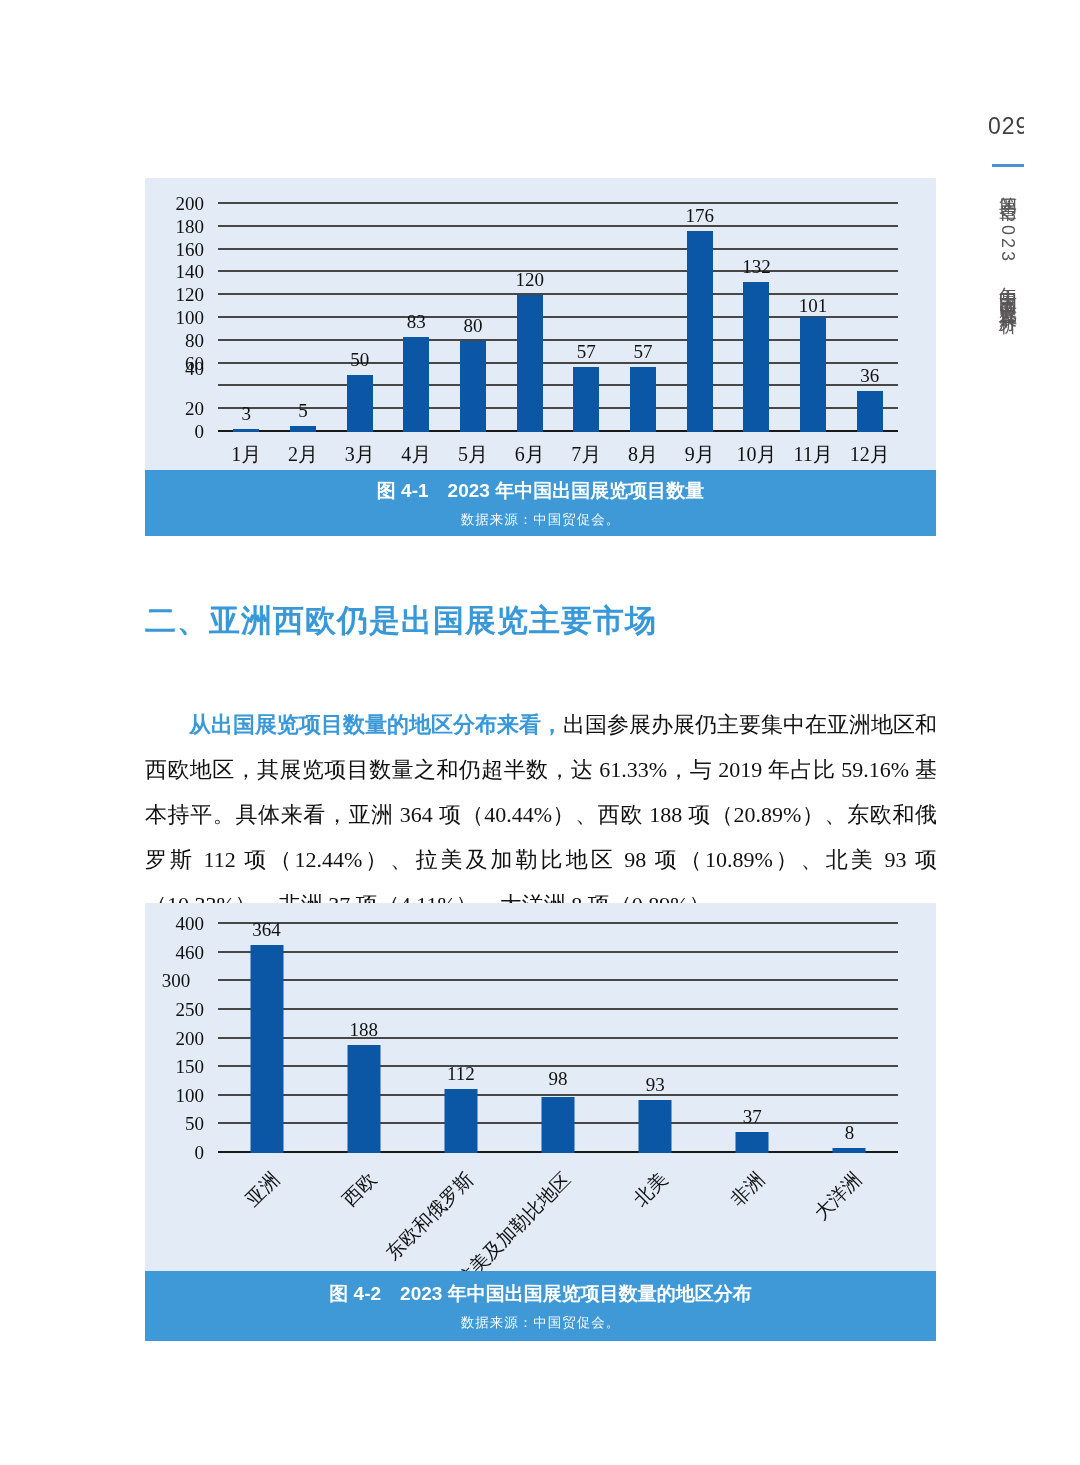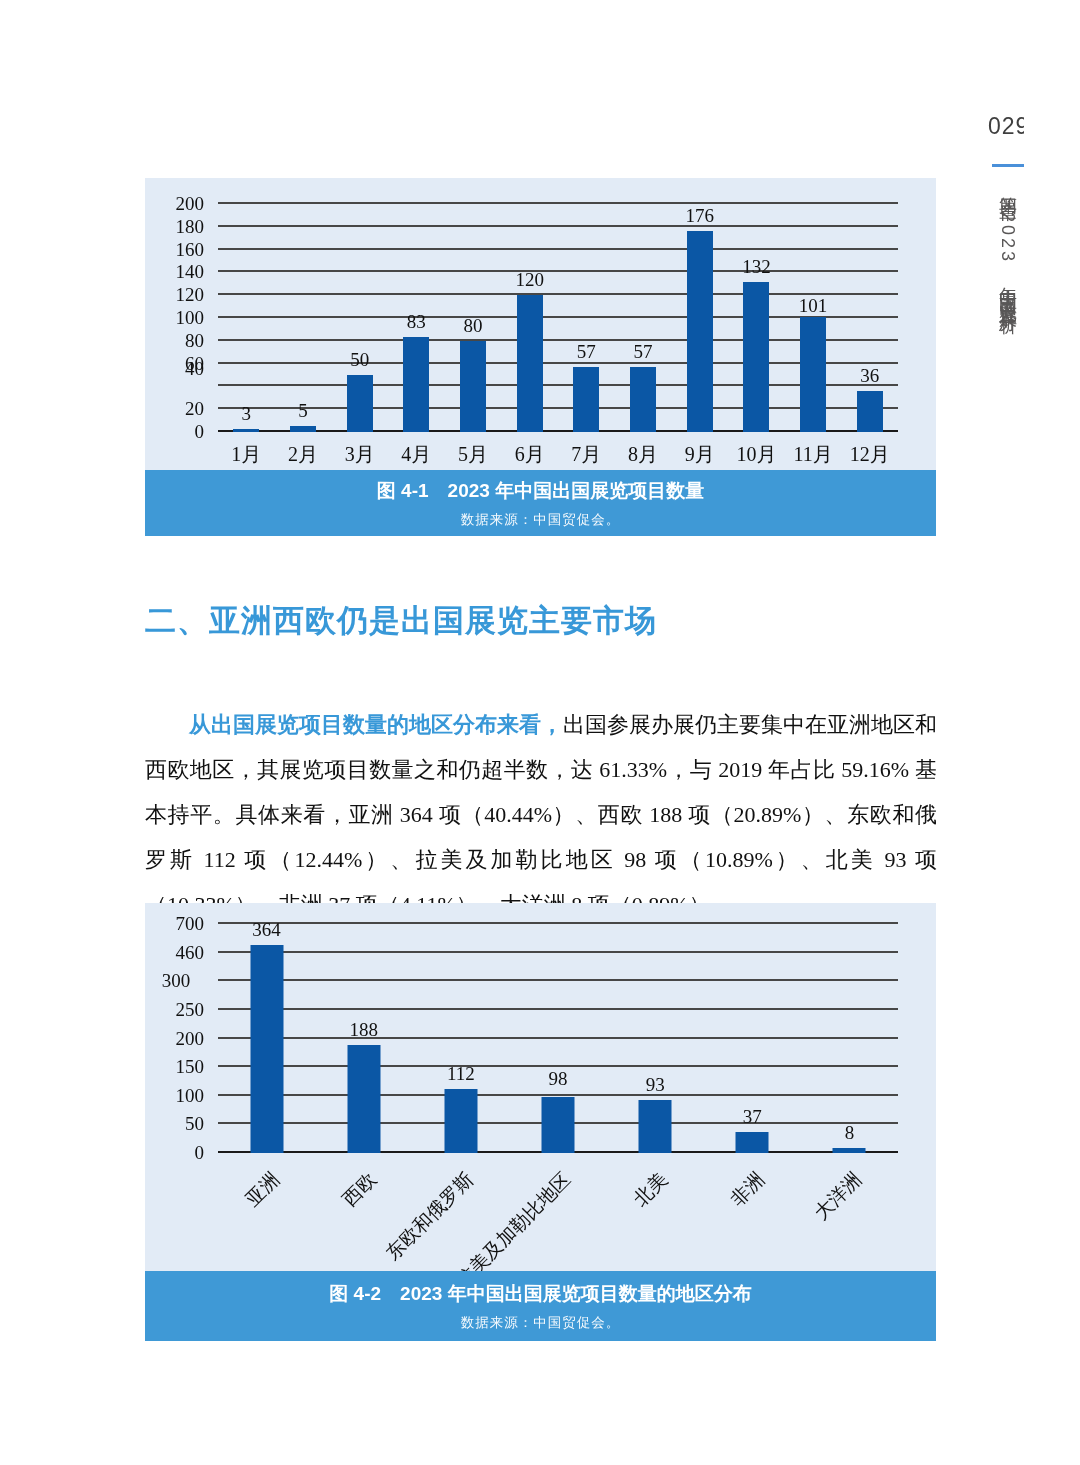--- a/index.html
+++ b/index.html
@@ -262,21 +262,21 @@
         <div class="ytick" style="bottom: 74.875px;">150</div>
         <div class="gridline" style="bottom: 114.5px;"></div>
         <div class="ytick" style="bottom: 103.5px;">200</div>
         <div class="gridline" style="bottom: 143.125px;"></div>
         <div class="ytick" style="bottom: 132.125px;">250</div>
         <div class="gridline" style="bottom: 171.75px;"></div>
         <div class="ytick" style="bottom: 160.75px; text-align: center;">300</div>
         <div class="gridline" style="bottom: 200.375px;"></div>
         <div class="ytick" style="bottom: 189.375px;">460</div>
         <div class="gridline" style="bottom: 229px;"></div>
-        <div class="ytick" style="bottom: 218px;">700</div>
+        <div class="ytick" style="bottom: 218px;">400</div>
         <div class="bars">
           <div class="slot">
             <div class="bar" style="height: 208.39px; width: 33px;"></div>
             <div class="val" style="bottom: 213.39px;">364</div>
             <div class="xanchor">
               <div class="rot">亚洲</div>
             </div>
           </div>
           <div class="slot">
             <div class="bar" style="height: 107.63px; width: 33px;"></div>

